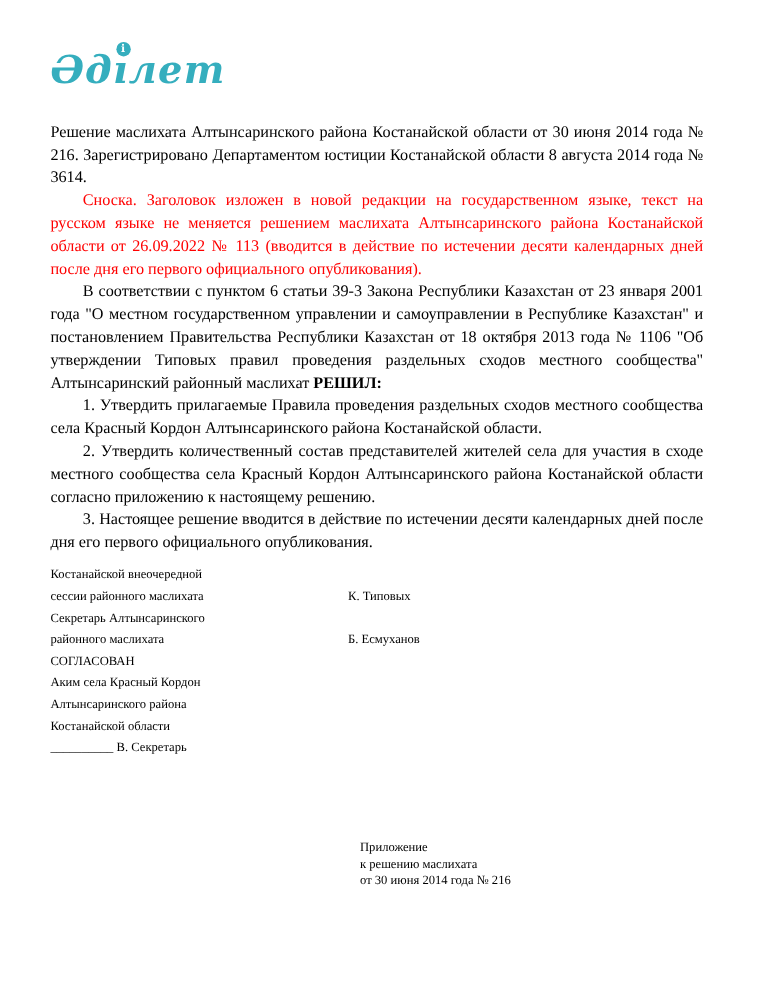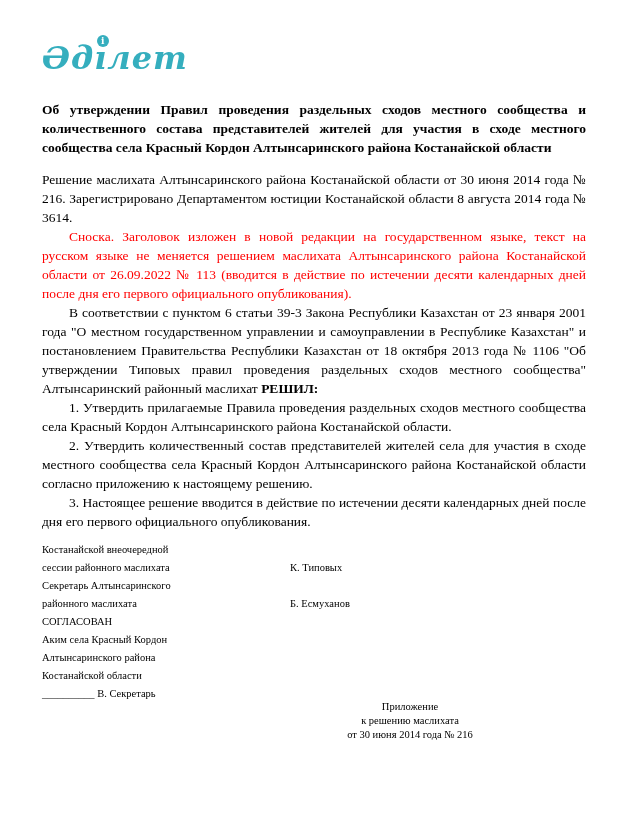--- a/index.html
+++ b/index.html
@@ -92,35 +92,34 @@
   .sig-right {
     flex: 1;
   }
 
   
   .appendix {
     position: absolute;
     right: 120px;
     top: 700px;
     width: 220px;
-    text-align: center;
+    text-align: left;
     font-size: 10.5px;
     line-height: 14px;
   }
 </style>
 </head>
 <body>
 
 <div class="page">
 
   <div class="logo">
     <span>Әд</span><span class="logo-i-wrap"><span class="logo-dot">i</span><span>ı</span></span><span>лет</span>
   </div>
 
-  <p class="doc-title">Об утверждении Правил проведения раздельных сходов местного сообщества и количественного состава представителей жителей для участия в сходе местного сообщества села Красный Кордон Алтынсаринского района Костанайской области</p>
 
   <p class="body-par">Решение маслихата Алтынсаринского района Костанайской области от 30 июня 2014 года № 216. Зарегистрировано Департаментом юстиции Костанайской области 8 августа 2014 года № 3614.</p>
 
   <p class="body-par indent red">Сноска. Заголовок изложен в новой редакции на государственном языке, текст на русском языке не меняется решением маслихата Алтынсаринского района Костанайской области от 26.09.2022 № 113 (вводится в действие по истечении десяти календарных дней после дня его первого официального опубликования).</p>
 
   <p class="body-par indent"><span>В соответствии с пунктом 6 статьи 39-3 Закона Республики Казахстан от 23 января 2001 года "О местном государственном управлении и самоуправлении в Республике Казахстан" и постановлением Правительства Республики Казахстан от 18 октября 2013 года № 1106 "Об утверждении Типовых правил проведения раздельных сходов местного сообщества" Алтынсаринский районный маслихат</span> <span class="bold">РЕШИЛ:</span></p>
 
   <p class="body-par indent">1. Утвердить прилагаемые Правила проведения раздельных сходов местного сообщества села Красный Кордон Алтынсаринского района Костанайской области.</p>
   <p class="body-par indent">2. Утвердить количественный состав представителей жителей села для участия в сходе местного сообщества села Красный Кордон Алтынсаринского района Костанайской области согласно приложению к настоящему решению.</p>
   <p class="body-par indent">3. Настоящее решение вводится в действие по истечении десяти календарных дней после дня его первого официального опубликования.</p>

